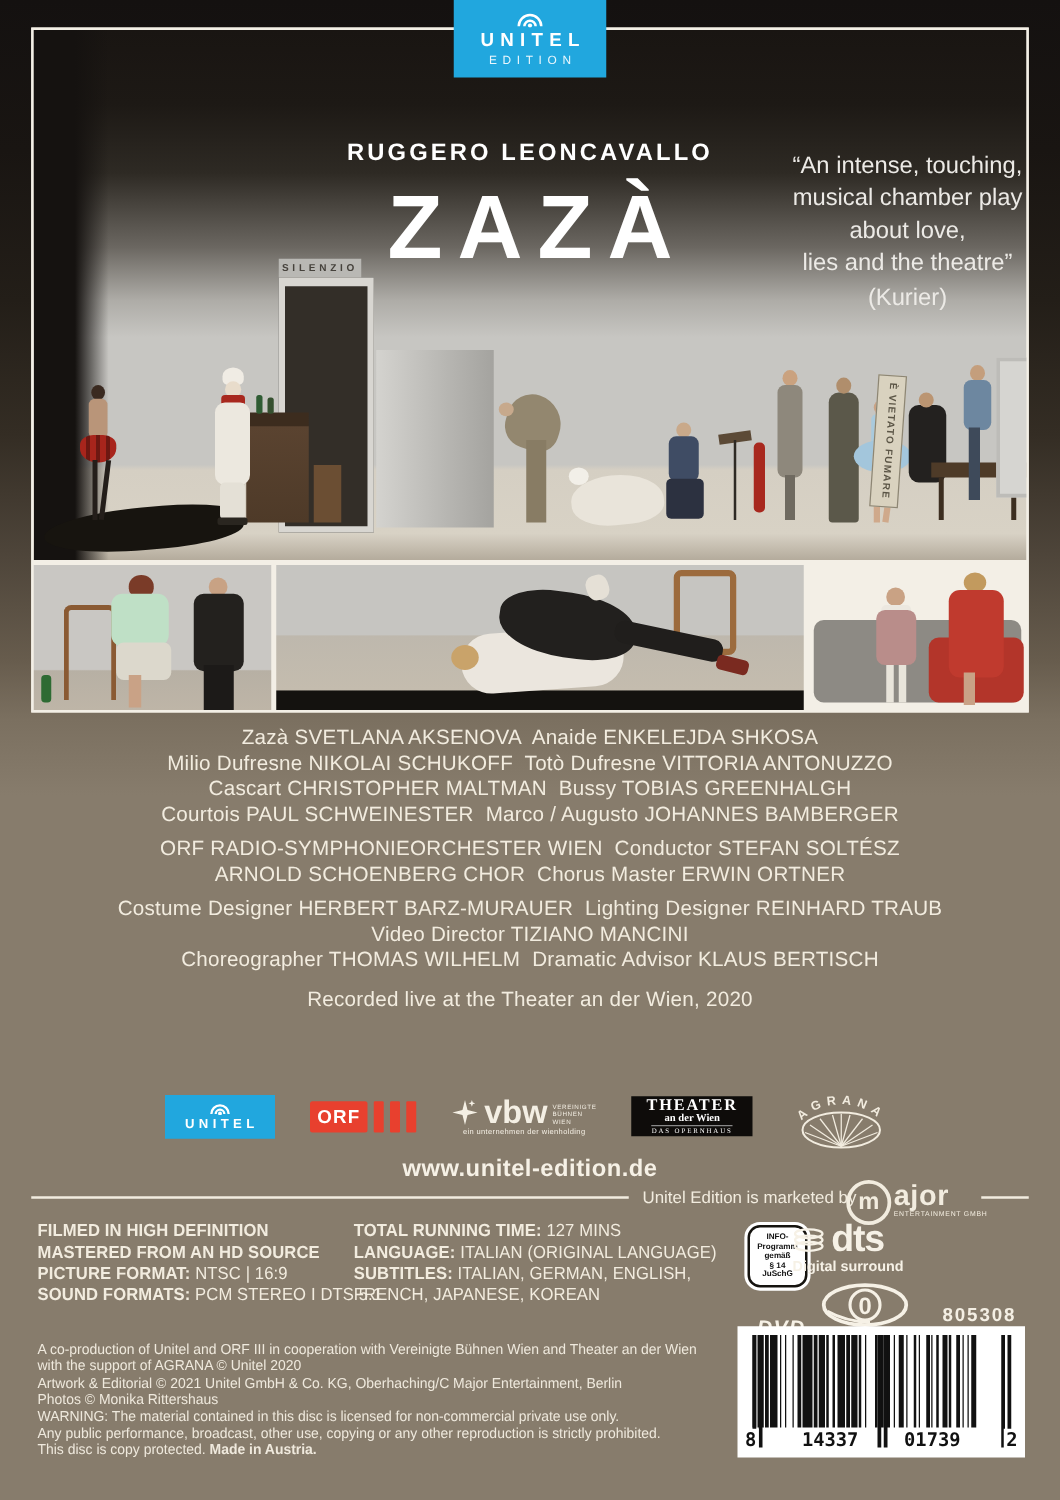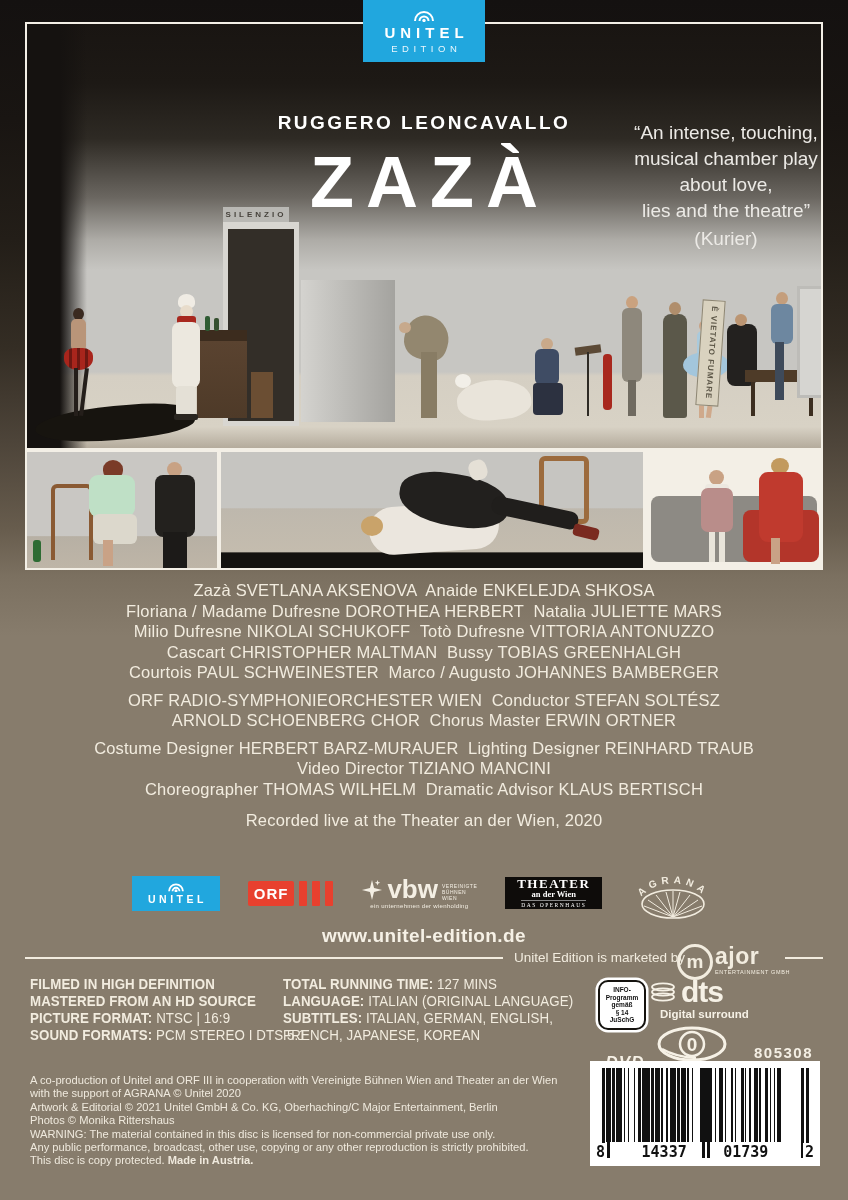--- a/index.html
+++ b/index.html
@@ -79,24 +79,24 @@
   
   .specs{position:absolute;top:976px;color:#f2ecdf;z-index:6;transform:scaleX(.95);transform-origin:left top;}
   .specsL{left:30px;} .specsR{left:283px;}
   .specline{font-size:14px;line-height:17px;letter-spacing:.1px;}
   .specline b{font-weight:bold;}
   
   .infobadge{position:absolute;left:598px;top:980px;width:44px;height:46px;background:#fff;
     border:2px solid #15130f;border-radius:10px;box-shadow:0 0 0 2.5px #fff;z-index:6;
     display:flex;flex-direction:column;align-items:center;justify-content:center;
     color:#111;font-size:6.5px;font-weight:bold;line-height:7.6px;text-align:center;}
-  .dtswrap{position:absolute;left:650px;top:977px;z-index:6;color:#f6f1e6;}
+  .dtswrap{position:absolute;left:622px;top:977px;z-index:6;color:#f6f1e6;padding-left:12px;}
   .dtsrow{display:flex;align-items:center;gap:5px;}
   .dtstxt{font-weight:800;font-size:30px;line-height:30px;letter-spacing:-1px;}
-  .dtssub{font-size:11.5px;font-weight:bold;margin-top:1px;margin-left:10px;}
+  .dtssub{font-size:11.5px;font-weight:bold;margin-top:1px;}
   .dvdwrap{position:absolute;left:600px;top:1027px;width:50px;text-align:center;z-index:6;color:#f6f1e6;margin-top:28px;}
   .dvdtxt{font-weight:900;font-style:italic;font-size:17px;line-height:16px;letter-spacing:1px;}
   .dvdellipse{width:38px;height:9px;border:1.5px solid #f6f1e6;border-radius:50%;margin:1px auto 1px;}
   .dvdsub{font-size:5.5px;letter-spacing:3px;text-indent:3px;}
   .globewrap{position:absolute;left:656px;top:1025px;z-index:6;}
   .catalog{position:absolute;left:754px;top:1044px;color:#f4efe4;font-size:15px;
     font-weight:600;letter-spacing:1.5px;z-index:6;}
   
   .barcode{position:absolute;left:590px;top:1061px;width:230px;height:105px;background:#fff;z-index:6;}
   .bars{position:absolute;left:12px;right:12px;top:7px;height:74px;display:flex;align-items:flex-start;}
@@ -260,21 +260,20 @@
       <path d="M4 12 A 9 9 0 0 1 22 12" stroke="#fff" stroke-width="2" fill="none"></path>
       <path d="M8.5 12 A 4.5 4.5 0 0 1 17.5 12" stroke="#fff" stroke-width="2" fill="none"></path>
       <circle cx="13" cy="11.4" r="1.7" fill="#fff"></circle>
     </svg>
     <span class="bname">UNITEL</span>
     <span class="bedition">EDITION</span>
   </div>
 
   <div class="credits">
     <div class="cline">Zazà SVETLANA AKSENOVA  Anaide ENKELEJDA SHKOSA</div>
-    <div class="cline">Floriana / Madame Dufresne DOROTHEA HERBERT  Natalia JULIETTE MARS</div>
     <div class="cline">Milio Dufresne NIKOLAI SCHUKOFF  Totò Dufresne VITTORIA ANTONUZZO</div>
     <div class="cline">Cascart CHRISTOPHER MALTMAN  Bussy TOBIAS GREENHALGH</div>
     <div class="cline">Courtois PAUL SCHWEINESTER  Marco / Augusto JOHANNES BAMBERGER</div>
     <div class="blockgap"></div>
     <div class="cline">ORF RADIO-SYMPHONIEORCHESTER WIEN  Conductor STEFAN SOLTÉSZ</div>
     <div class="cline">ARNOLD SCHOENBERG CHOR  Chorus Master ERWIN ORTNER</div>
     <div class="blockgap"></div>
     <div class="cline">Costume Designer HERBERT BARZ-MURAUER  Lighting Designer REINHARD TRAUB</div>
     <div class="cline">Video Director TIZIANO MANCINI</div>
     <div class="cline">Choreographer THOMAS WILHELM  Dramatic Advisor KLAUS BERTISCH</div>

